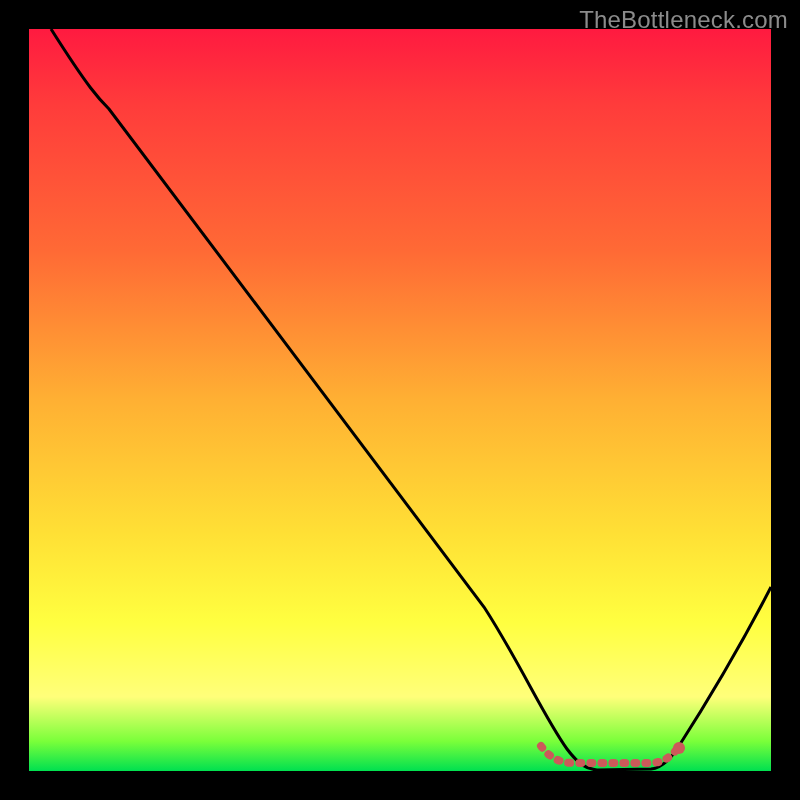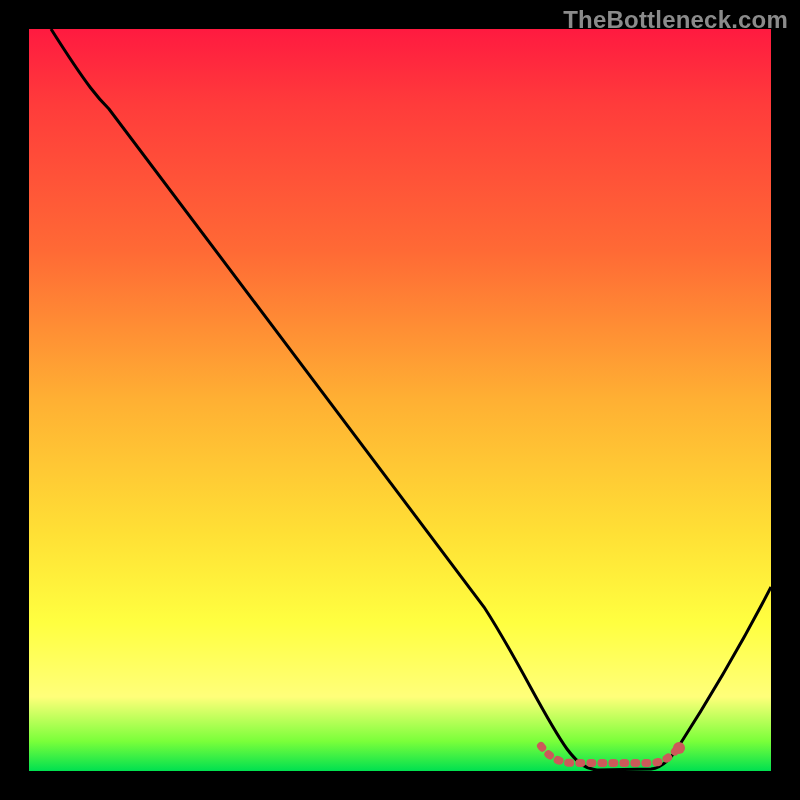--- a/index.html
+++ b/index.html
@@ -37,21 +37,21 @@
       #7aff3a 96%,
       #00e050 100%
     );
   }
   .watermark {
     position: absolute;
     top: 6px;
     right: 12px;
     font-family: Arial, Helvetica, sans-serif;
     font-size: 24px;
-    font-weight: 700;
+    font-weight: 400;
     color: #8b8b8b;
     letter-spacing: 0.2px;
   }
   svg.overlay {
     position: absolute;
     left: 0;
     top: 0;
   }
 </style>
 </head>

